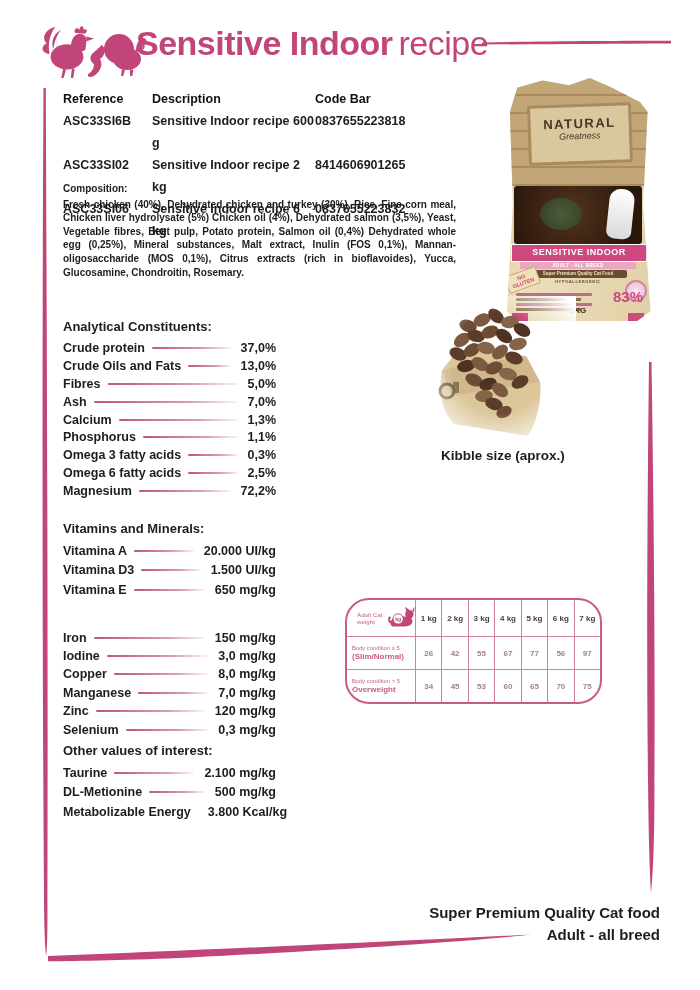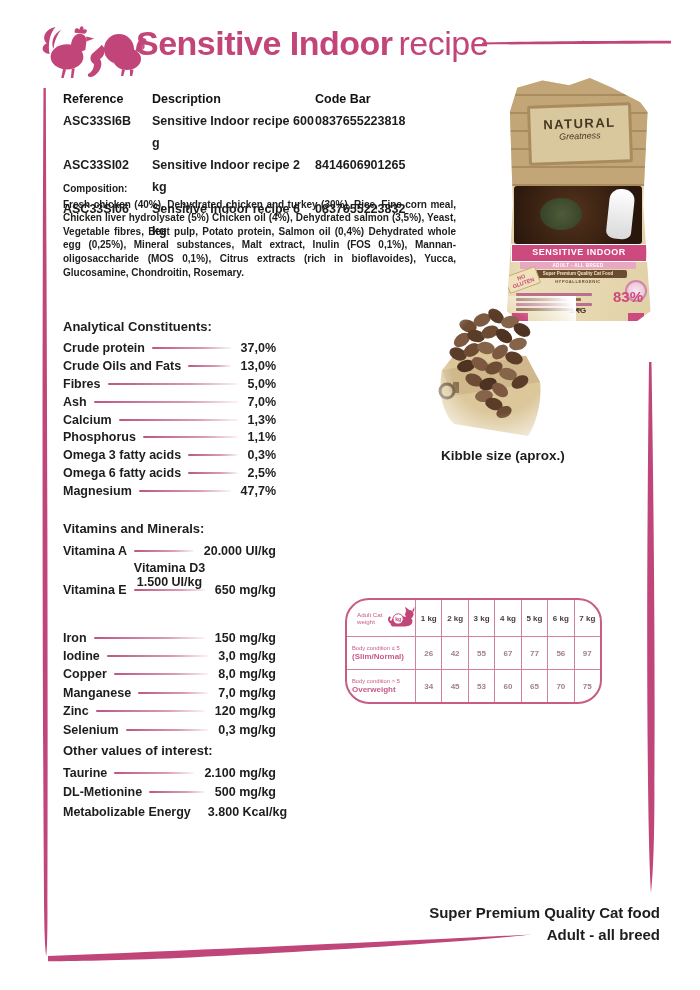--- a/index.html
+++ b/index.html
@@ -203,32 +203,32 @@
         <span class="spec-value">0,3%</span>
       </div>
     <div class="spec-row" style="height:17.9px;">
         <span class="spec-label">Omega 6 fatty acids</span>
         <span class="leader"></span>
         <span class="spec-value">2,5%</span>
       </div>
     <div class="spec-row" style="height:17.9px;">
         <span class="spec-label">Magnesium</span>
         <span class="leader"></span>
-        <span class="spec-value">47,7%</span>
+        <span class="spec-value">72,2%</span>
       </div>
   </div>
 
   <div class="spec-block" style="top:521px;">
     <div class="sec-head">Vitamins and Minerals:</div>
     <div class="spec-row" style="height:19.5px;">
         <span class="spec-label">Vitamina A</span>
         <span class="leader"></span>
         <span class="spec-value">20.000 UI/kg</span>
       </div>
-    <div class="spec-row" style="height:19.5px;flex-direction:column;">
+    <div class="spec-row" style="height:19.5px;">
         <span class="spec-label">Vitamina D3</span>
         <span class="leader"></span>
         <span class="spec-value">1.500 UI/kg</span>
       </div>
     <div class="spec-row" style="height:19.5px;">
         <span class="spec-label">Vitamina E</span>
         <span class="leader"></span>
         <span class="spec-value">650 mg/kg</span>
       </div>
     <div style="height:29px;"></div>

